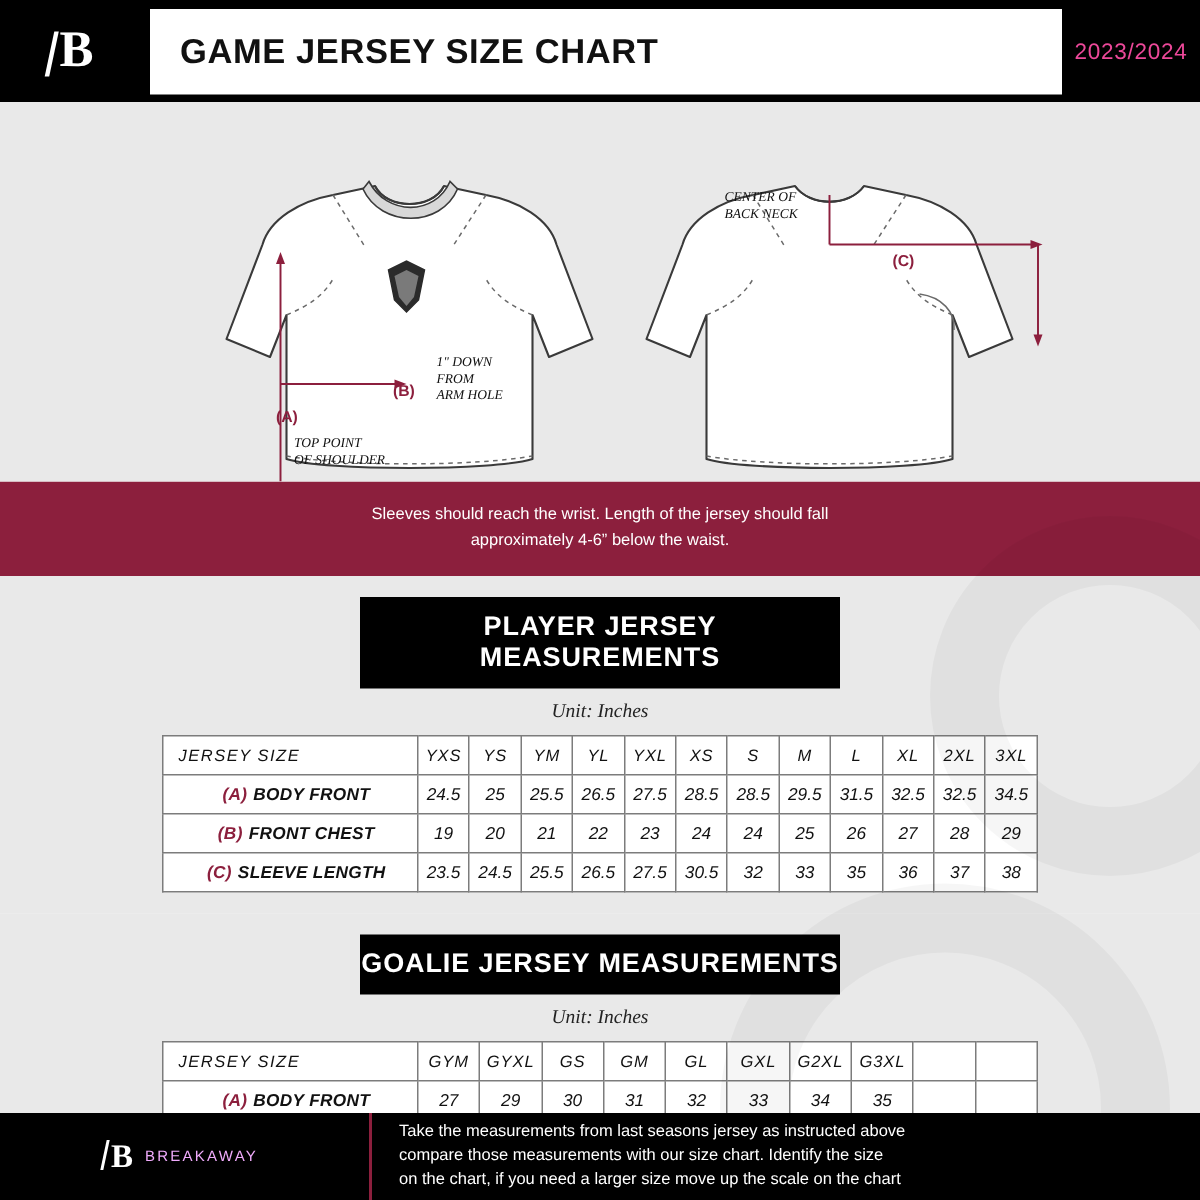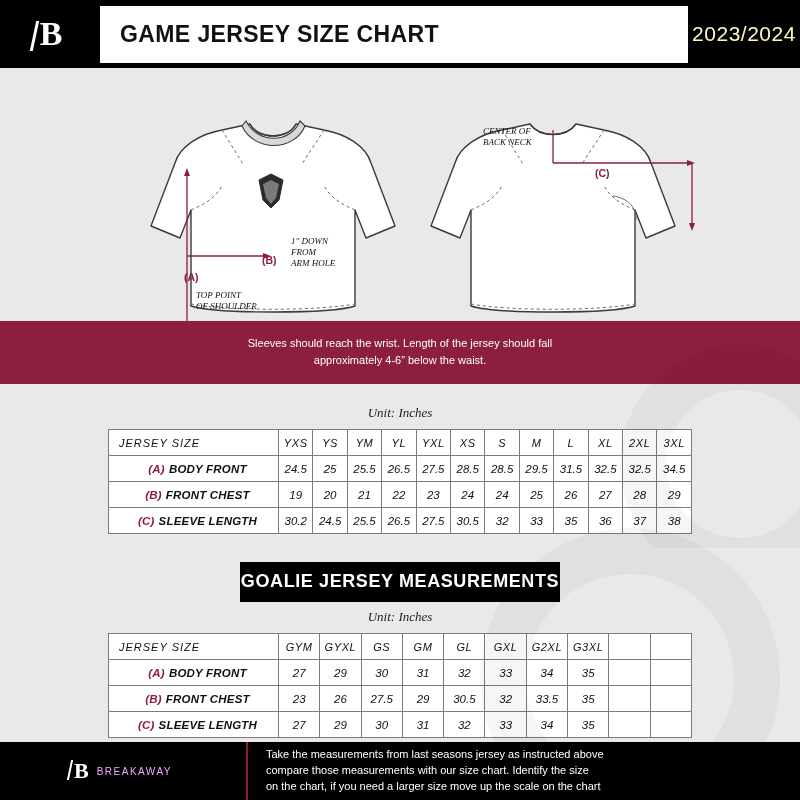--- a/index.html
+++ b/index.html
@@ -56,28 +56,28 @@
     align-items: center;
     padding-left: 20px;
   }
   .header-title {
     font-size: 23px;
     font-weight: 700;
     letter-spacing: .4px;
     color: #111111;
   }
   .header-year {
-    width: 112px;
+    width: 92px;
     height: 44px;
     background: #000000;
-    color: #fef9c3;
+    color: #ec4899;
     display: flex;
     align-items: center;
     justify-content: center;
-    font-size: 21px;
+    font-size: 15px;
     letter-spacing: .5px;
   }
 
   
   .diagram {
     position: relative;
     height: 253px;
     background: #e9e9e9;
     overflow: hidden;
   }
@@ -286,20 +286,21 @@
     </svg>
   </div>
 
   <div class="note-bar">
     <div>Sleeves should reach the wrist. Length of the jersey should fall</div>
     <div>approximately 4-6” below the waist.</div>
   </div>
 
   <div class="section-band">
     <div class="wm" style="width:240px;height:240px;right:-60px;top:-40px;"></div>
+    <div class="section-title">PLAYER JERSEY MEASUREMENTS</div>
     <div class="unit-label">Unit: Inches</div>
     <div class="table-wrap">
       <table>
         <colgroup>
           <col style="width:170px">
           <col span="12">
         </colgroup>
         <thead>
           <tr>
             <th class="colhead sizehead">JERSEY SIZE</th>
@@ -343,21 +344,21 @@
             <td>24</td>
             <td>24</td>
             <td>25</td>
             <td>26</td>
             <td>27</td>
             <td>28</td>
             <td>29</td>
           </tr>
           <tr>
             <td class="rowhead"><span class="tag">(C)</span><span>SLEEVE LENGTH</span></td>
-            <td>30.2</td>
+            <td>23.5</td>
             <td>24.5</td>
             <td>25.5</td>
             <td>26.5</td>
             <td>27.5</td>
             <td>30.5</td>
             <td>32</td>
             <td>33</td>
             <td>35</td>
             <td>36</td>
             <td>37</td>

